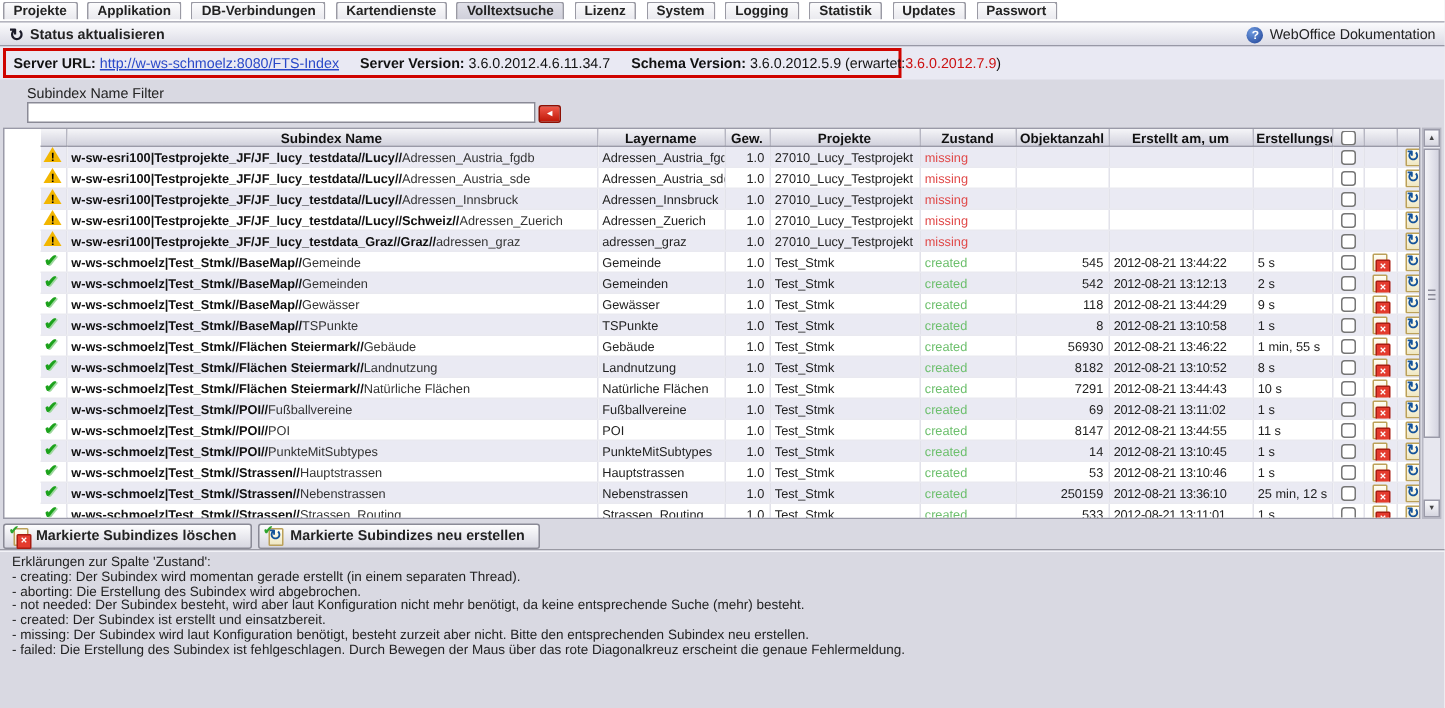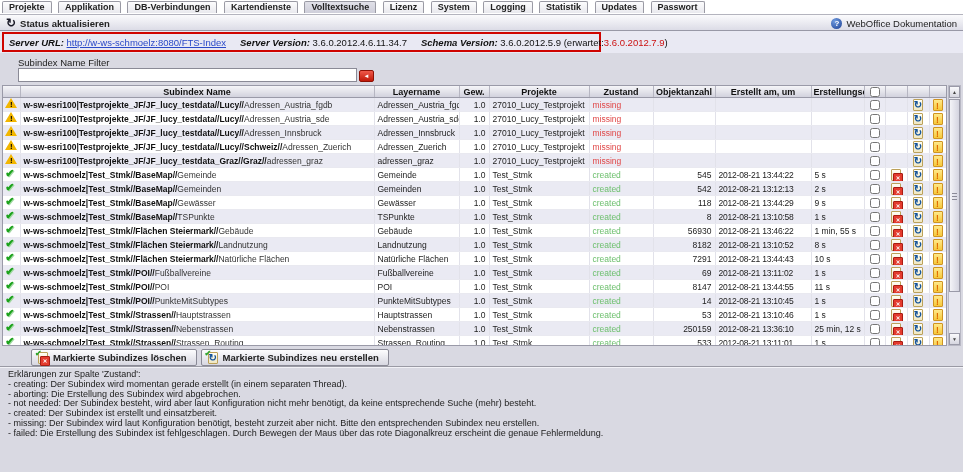--- a/index.html
+++ b/index.html
@@ -25,33 +25,33 @@
     font-size:9.5px;font-weight:bold;color:#222;}
   .toolbar .right{position:absolute;right:6px;top:1px;height:14px;display:flex;align-items:center;gap:4px;
     font-size:9.5px;color:#222;}
   .glyph-refresh{font-size:12px;font-weight:bold;color:#1a1a28;line-height:12px;}
   .help-circle{width:11px;height:11px;border-radius:50%;background:radial-gradient(circle at 35% 30%,#6f9be0,#1c3f93);
     color:#fff;font-size:8px;font-weight:bold;text-align:center;line-height:11px;display:inline-block;}
   
   .serverstrip{position:absolute;left:0;top:31px;width:963px;height:22px;background:#e9e9f3;}
   .serverbox{position:absolute;left:2px;top:1px;width:590px;height:16px;border:2px solid #cf0400;
     display:flex;align-items:center;font-size:9.5px;color:#111;padding-left:5px;white-space:nowrap;background:#e9e9f3;}
-  .serverbox b{font-weight:bold;font-style:italic;}
+  .serverbox b{font-weight:bold;}
   .serverbox a{color:#2a49c8;}
   .gap1{margin-left:14px;}
   .red{color:#cc1111;}
   
   .filter-label{position:absolute;left:18px;top:57px;font-size:9.5px;color:#222;}
   .filter-input{position:absolute;left:18px;top:68px;width:333px;height:12px;border:1px solid #8a8a96;
     font-size:9.5px;padding:0 2px;background:#fff;}
   .clear-filter{position:absolute;left:359px;top:70px;width:13px;height:10px;background:linear-gradient(#f0594a,#c01808);
     border:1px solid #8d1004;border-radius:2px;color:#fff;font-size:6px;line-height:10px;text-align:center;cursor:pointer;}
   
   .datatable{position:absolute;left:2px;top:85px;width:945px;height:261px;box-sizing:border-box;
-    border:1px solid #9a9aa8;overflow:hidden;background:#fff;}
+    border:1px solid #9a9aa8;overflow:hidden;background:#fff;padding-left:24px;}
   table{border-collapse:collapse;table-layout:fixed;width:943px;}
   thead th{height:11px;background:linear-gradient(#f5f5f8,#d2d2dd);border-right:1px solid #b6b6c2;
     border-bottom:1px solid #9a9aa8;font-size:9px;font-weight:bold;color:#111;padding:0 2px;
     text-align:center;white-space:nowrap;overflow:hidden;}
   tbody td{height:12.5px;font-size:8.5px;padding:0 3px;border-right:1px solid #e2e2ea;border-bottom:1px solid #e9e9f0;
     white-space:nowrap;overflow:hidden;color:#222;vertical-align:middle;}
   tbody tr:nth-child(odd){background:#eaeaf3;}
   tbody tr:nth-child(even){background:#fff;}
   td.c-name .np{font-weight:bold;color:#101010;}
   td.c-name .nl{color:#333;}
@@ -87,21 +87,21 @@
     background:#e7e7ef;border:1px solid #b8b8c4;}
   .sb-btn{position:absolute;left:0;width:11px;height:12px;background:linear-gradient(#fafafc,#d6d6e0);
     border:1px solid #9a9aa8;box-sizing:border-box;font-size:5px;text-align:center;line-height:10px;color:#444;cursor:pointer;}
   .sb-up{top:0;}
   .sb-down{bottom:0;}
   .sb-thumb{position:absolute;left:0;top:13px;width:11px;height:193px;box-sizing:border-box;
     background:linear-gradient(90deg,#f4f4f8,#d4d4e0);border:1px solid #9a9aa8;cursor:pointer;}
   .sb-grip{position:absolute;left:2px;top:50%;width:5px;height:1px;background:#8a8a98;
     box-shadow:0 -3px 0 #8a8a98,0 3px 0 #8a8a98;}
   
-  .actionbar{position:absolute;left:2px;top:349px;height:17px;display:flex;gap:4px;margin-left:29px;}
+  .actionbar{position:absolute;left:2px;top:349px;height:17px;display:flex;gap:4px;}
   .action-btn{display:inline-flex;align-items:center;gap:5px;padding:0 9px 0 6px;height:17px;box-sizing:border-box;
     border:1px solid #8a8a96;border-radius:2px;background:linear-gradient(#fdfdfe,#d7d7e1);
     font-size:9.5px;font-weight:bold;color:#222;cursor:pointer;font-family:"Liberation Sans",sans-serif;}
   
   .divider{position:absolute;left:0;top:366px;width:963px;height:0;border-top:1px solid #9a9aa4;border-bottom:1px solid #f2f2f7;}
   .legend{position:absolute;left:8px;top:370px;width:950px;font-size:9px;color:#222;line-height:9.8px;}
 </style>
 </head>
 <body>
 

